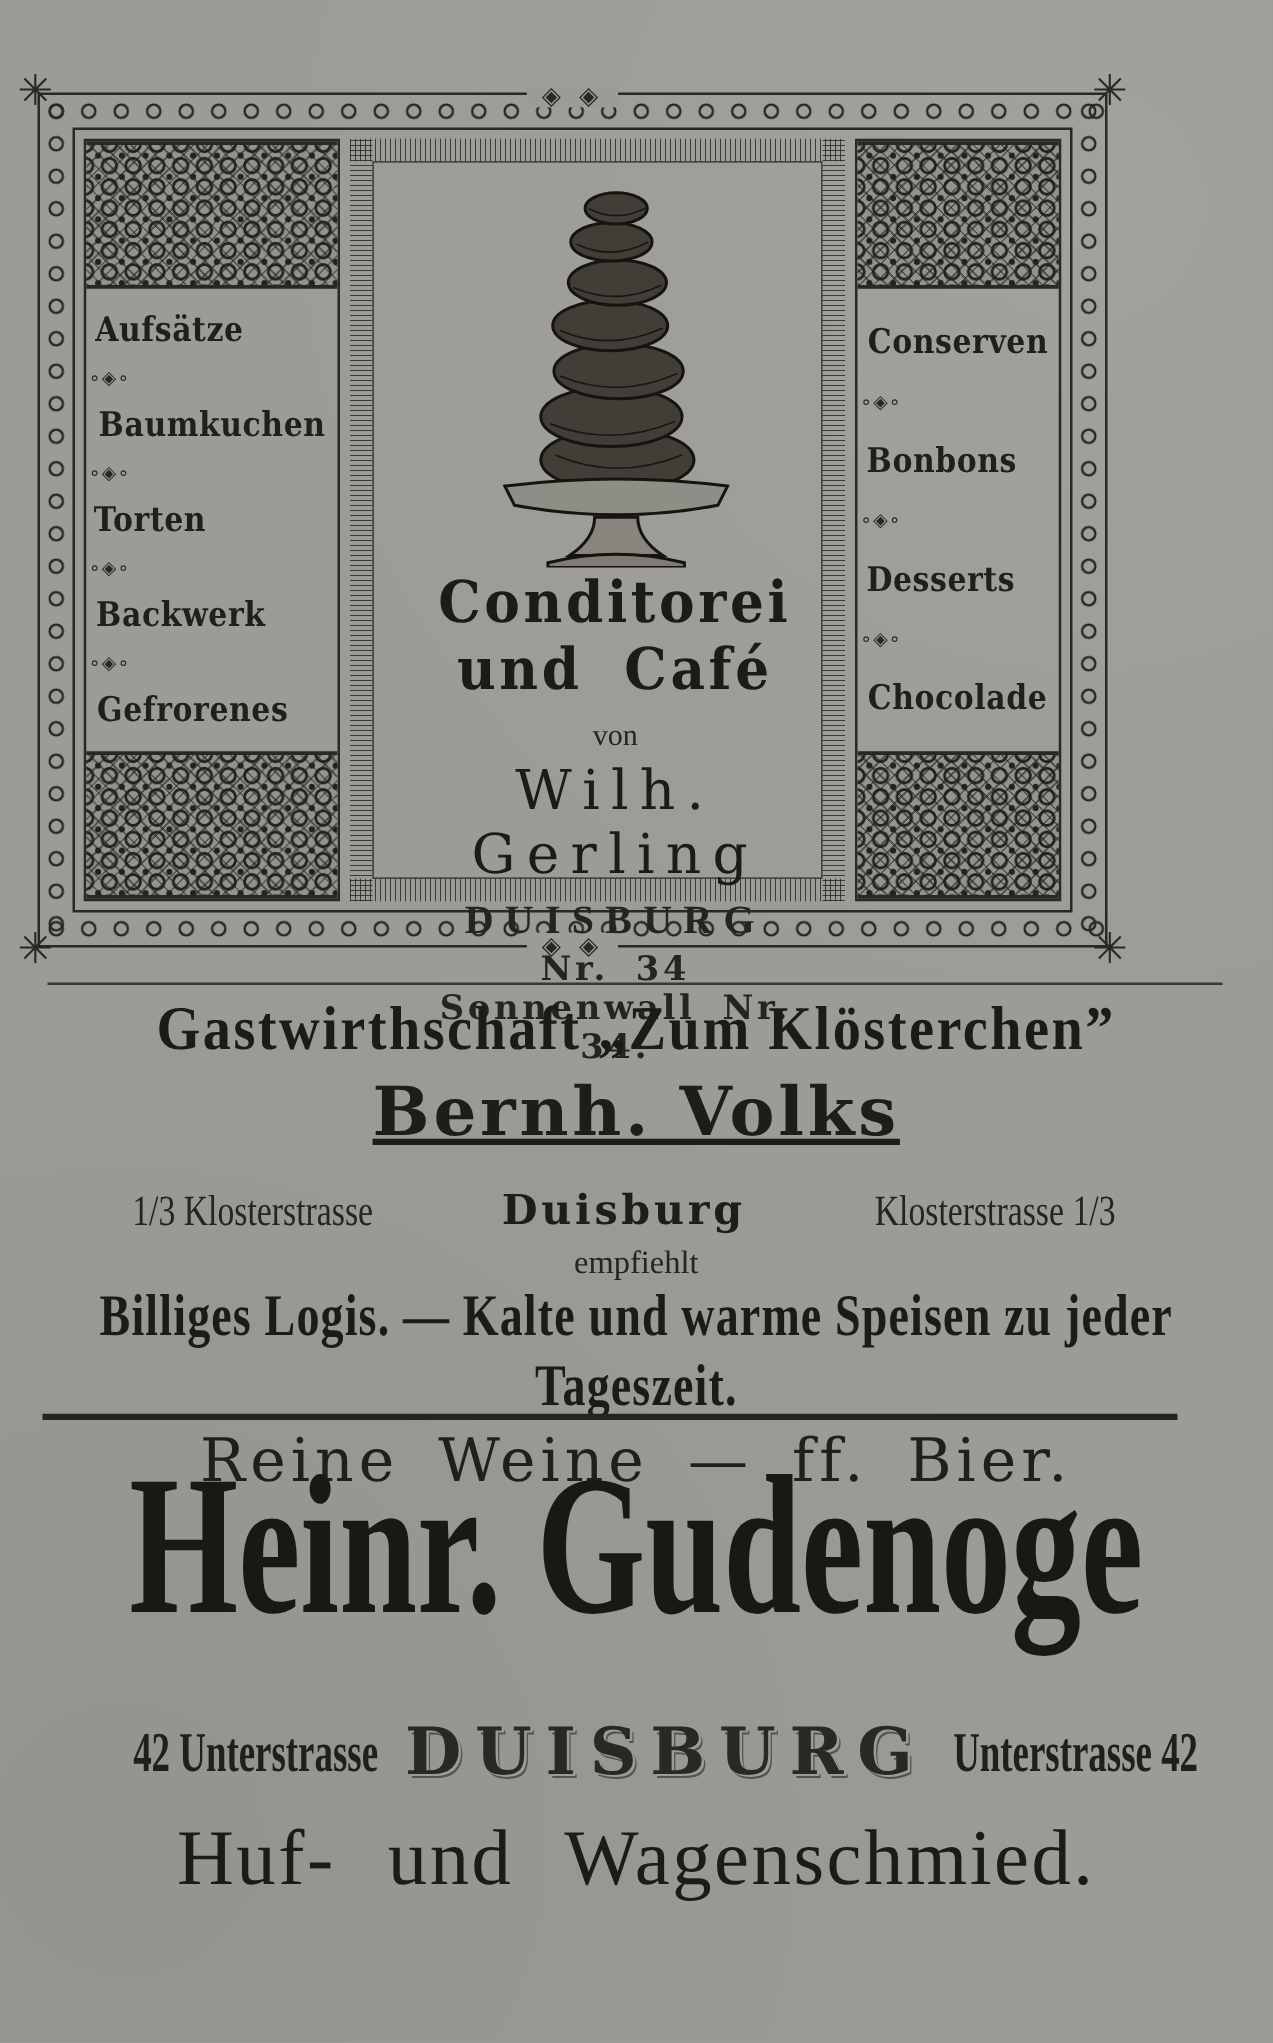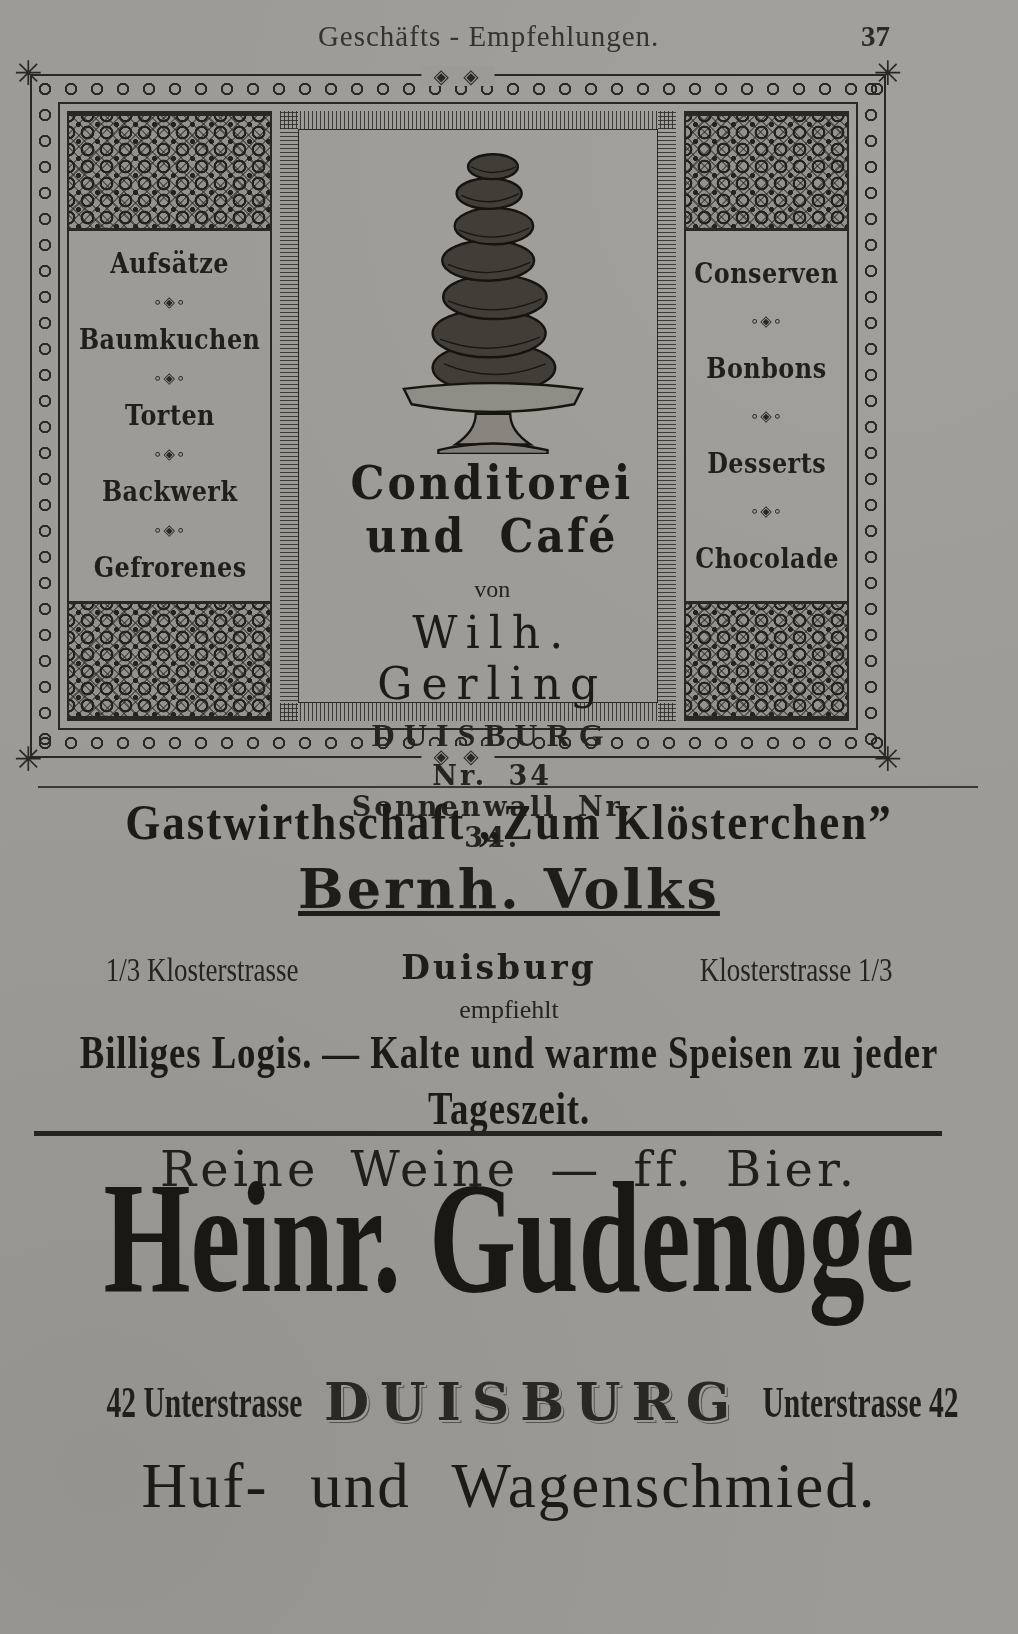--- a/index.html
+++ b/index.html
@@ -68,21 +68,21 @@
     background-image:
       repeating-linear-gradient(45deg, rgba(36,34,30,.55) 0 1.5px, transparent 1.5px 8px),
       repeating-linear-gradient(-45deg, rgba(36,34,30,.55) 0 1.5px, transparent 1.5px 8px),
       radial-gradient(circle, #24221e 2.2px, transparent 2.8px),
       radial-gradient(circle, transparent 4.4px, #24221e 4.9px 6.6px, transparent 7.2px);
     background-size:auto,auto,19px 17px,19px 17px;
     background-position:0 0,0 0,0 0,9px 8px;
   }
   .pillar-items{
     flex:1;display:flex;flex-direction:column;justify-content:space-evenly;
-    align-items:center;text-align:center;padding:4px 2px;
+    align-items:flex-start;text-align:center;padding:4px 2px;
   }
   .fraktur-item{
     font-family:"DejaVu Serif",serif;font-weight:bold;font-size:26px;
     letter-spacing:.5px;color:#211f1b;transform:scale(.92,1.05);
   }
   .pillar-sep{font-size:15px;color:#2a2824;letter-spacing:1px;
     font-family:"DejaVu Sans",sans-serif;}
 
   
   .center-panel{
@@ -174,24 +174,20 @@
   .g-trade{
     font-family:"Liberation Serif",serif;font-size:63px;letter-spacing:2px;
     word-spacing:24px;margin-top:18px;color:#1d1b17;white-space:nowrap;
   }
 </style>
 </head>
 <body>
 
 <div class="page">
 
-  <div class="header">
-    <span class="header-title">Geschäfts - Empfehlungen.</span>
-    <span class="page-number">37</span>
-  </div>
 
   <div class="ornate-ad">
     <span class="corner-orn corner-tl">✳</span>
     <span class="corner-orn corner-tr">✳</span>
     <span class="corner-orn corner-bl">✳</span>
     <span class="corner-orn corner-br">✳</span>
     <span class="edge-orn edge-top">◈ ◈</span>
     <span class="edge-orn edge-bottom">◈ ◈</span>
 
     <div class="frame-inner">

